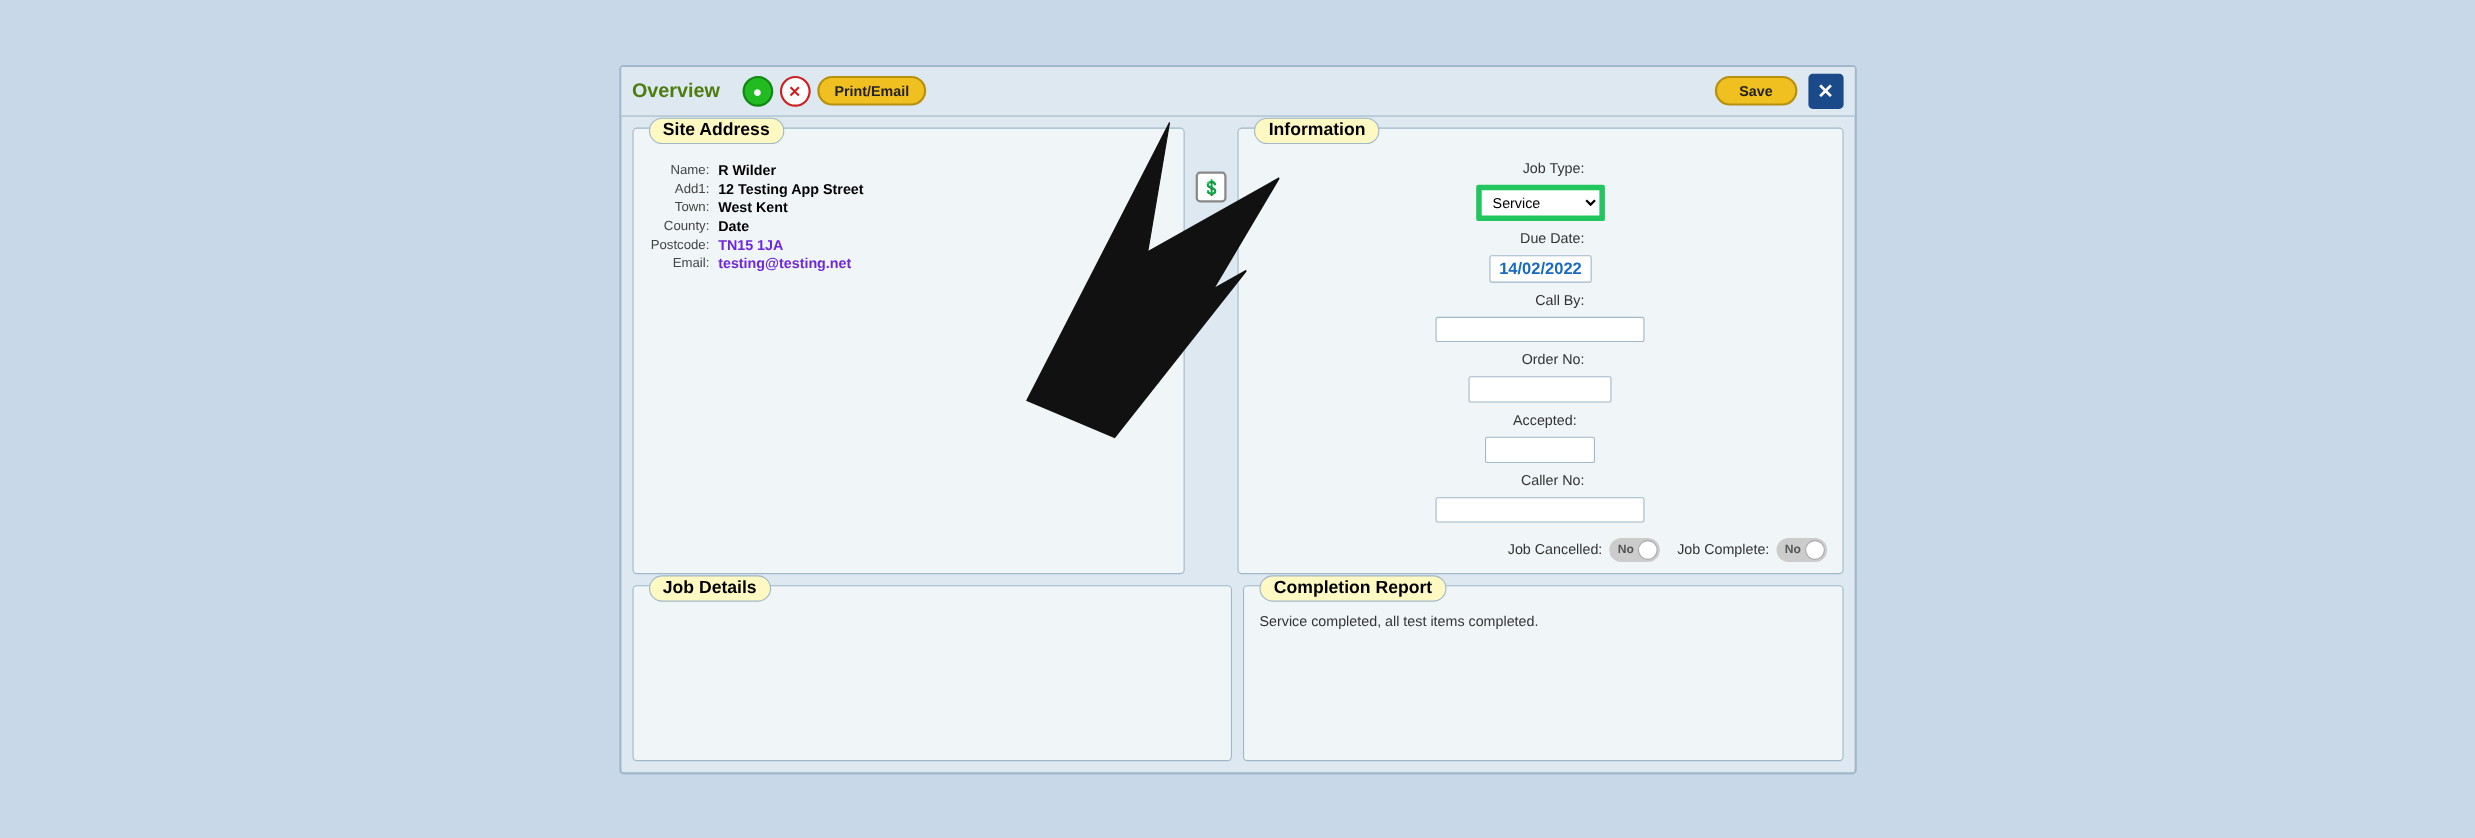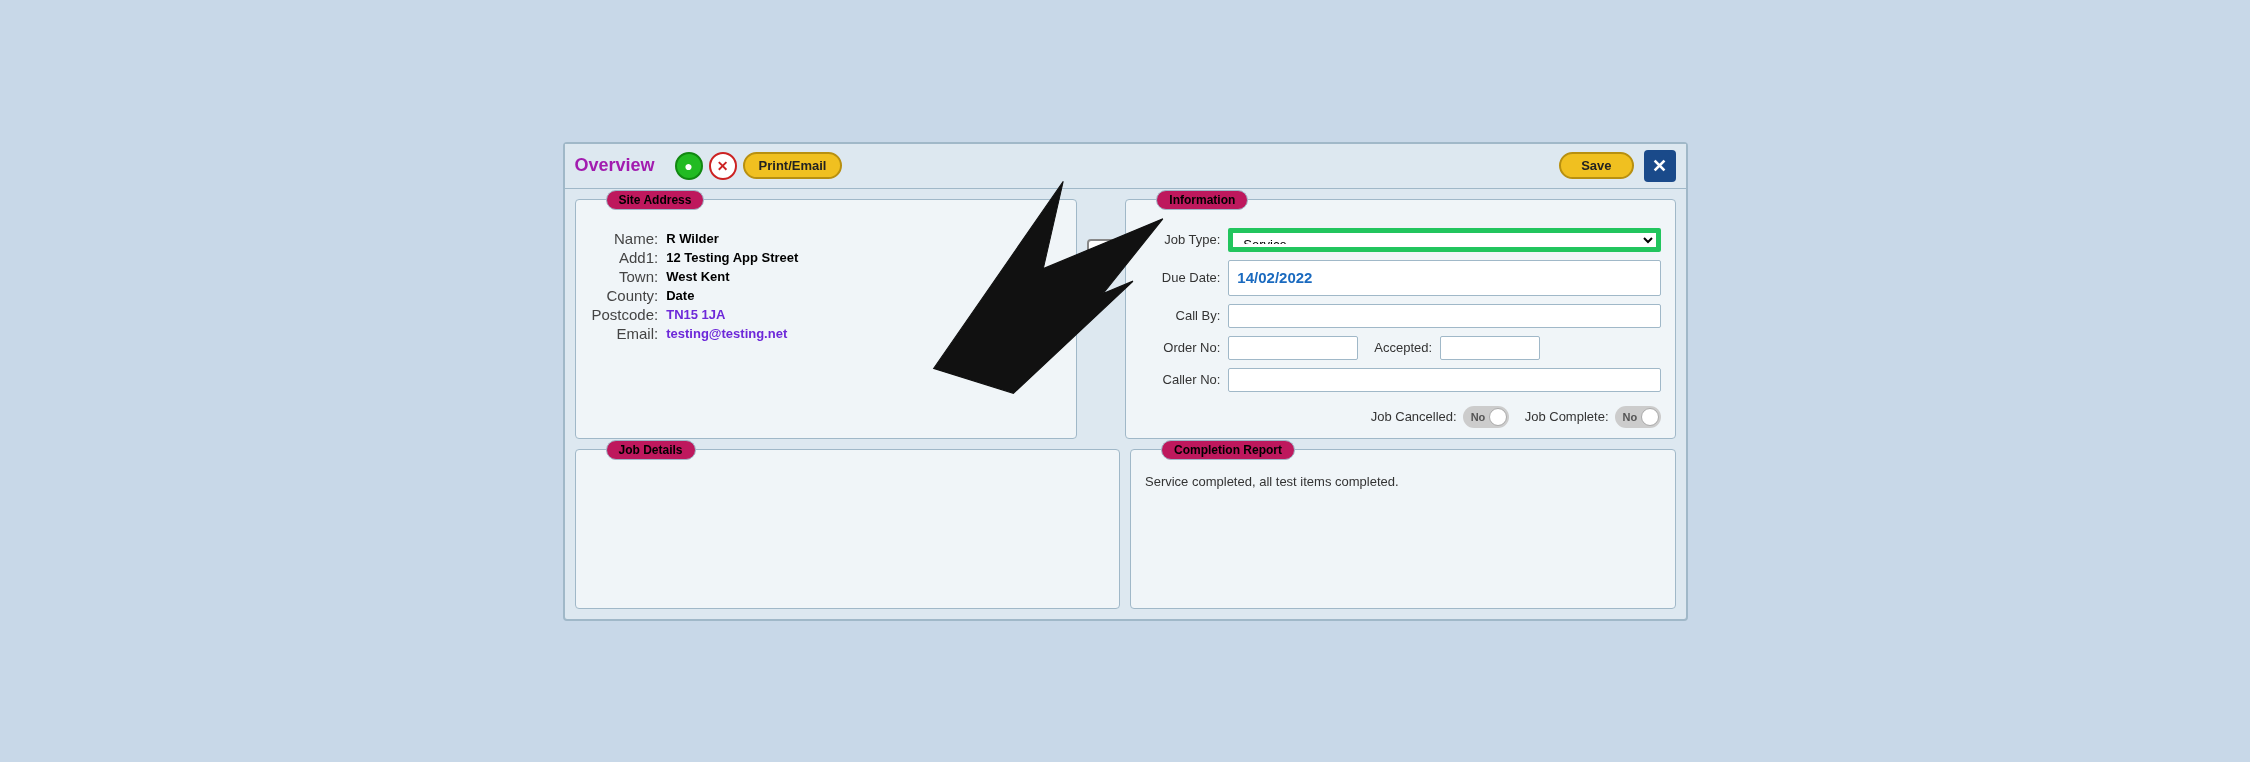--- a/index.html
+++ b/index.html
@@ -23,21 +23,21 @@
       background: #dde8f0;
       border-bottom: 1px solid #a0b8c8;
       padding: 6px 10px;
       display: flex;
       align-items: center;
       gap: 10px;
     }
     .title-text {
       font-size: 18px;
       font-weight: bold;
-      color: #a21caf;
+      color: #4d7c0f;
       margin-right: 10px;
     }
     .title-controls {
       display: flex;
       align-items: center;
       gap: 6px;
     }
     .btn-circle {
       width: 28px;
       height: 28px;
@@ -108,41 +108,41 @@
     .panel {
       background: #f0f5f8;
       border: 1px solid #a0b8c8;
       border-radius: 4px;
       padding: 10px 14px;
       position: relative;
     }
     .panel-title {
       position: absolute;
       top: -10px;
-      left: 30px;
-      background: #be185d;
+      left: 14px;
+      background: #fef9c3;
       border: 1px solid #a0b8c8;
       border-radius: 12px;
       padding: 2px 12px;
       font-weight: bold;
-      font-size: 12px;
+      font-size: 16px;
     }
     .site-address {
       flex: 1;
       min-height: 220px;
       padding-top: 18px;
     }
     .address-table {
       margin-top: 10px;
     }
     .address-table tr td:first-child {
       text-align: right;
       color: #444;
       padding-right: 6px;
-      font-size: 15px;
+      font-size: 12px;
     }
     .address-table tr td:last-child {
       font-weight: bold;
       font-size: 13px;
     }
     .blue-link {
       color: #6d28d9;
     }
     .info-panel {
       flex: 1.1;
@@ -152,20 +152,21 @@
     .info-grid {
       margin-top: 10px;
       display: flex;
       flex-direction: column;
       gap: 8px;
     }
     .info-row {
       display: flex;
       align-items: center;
       gap: 8px;
+      flex-direction: column;
     }
     .info-label {
       text-align: right;
       min-width: 80px;
       color: #333;
       font-size: 13px;
     }
     .info-input {
       border: 1px solid #a0b8c8;
       background: white;

